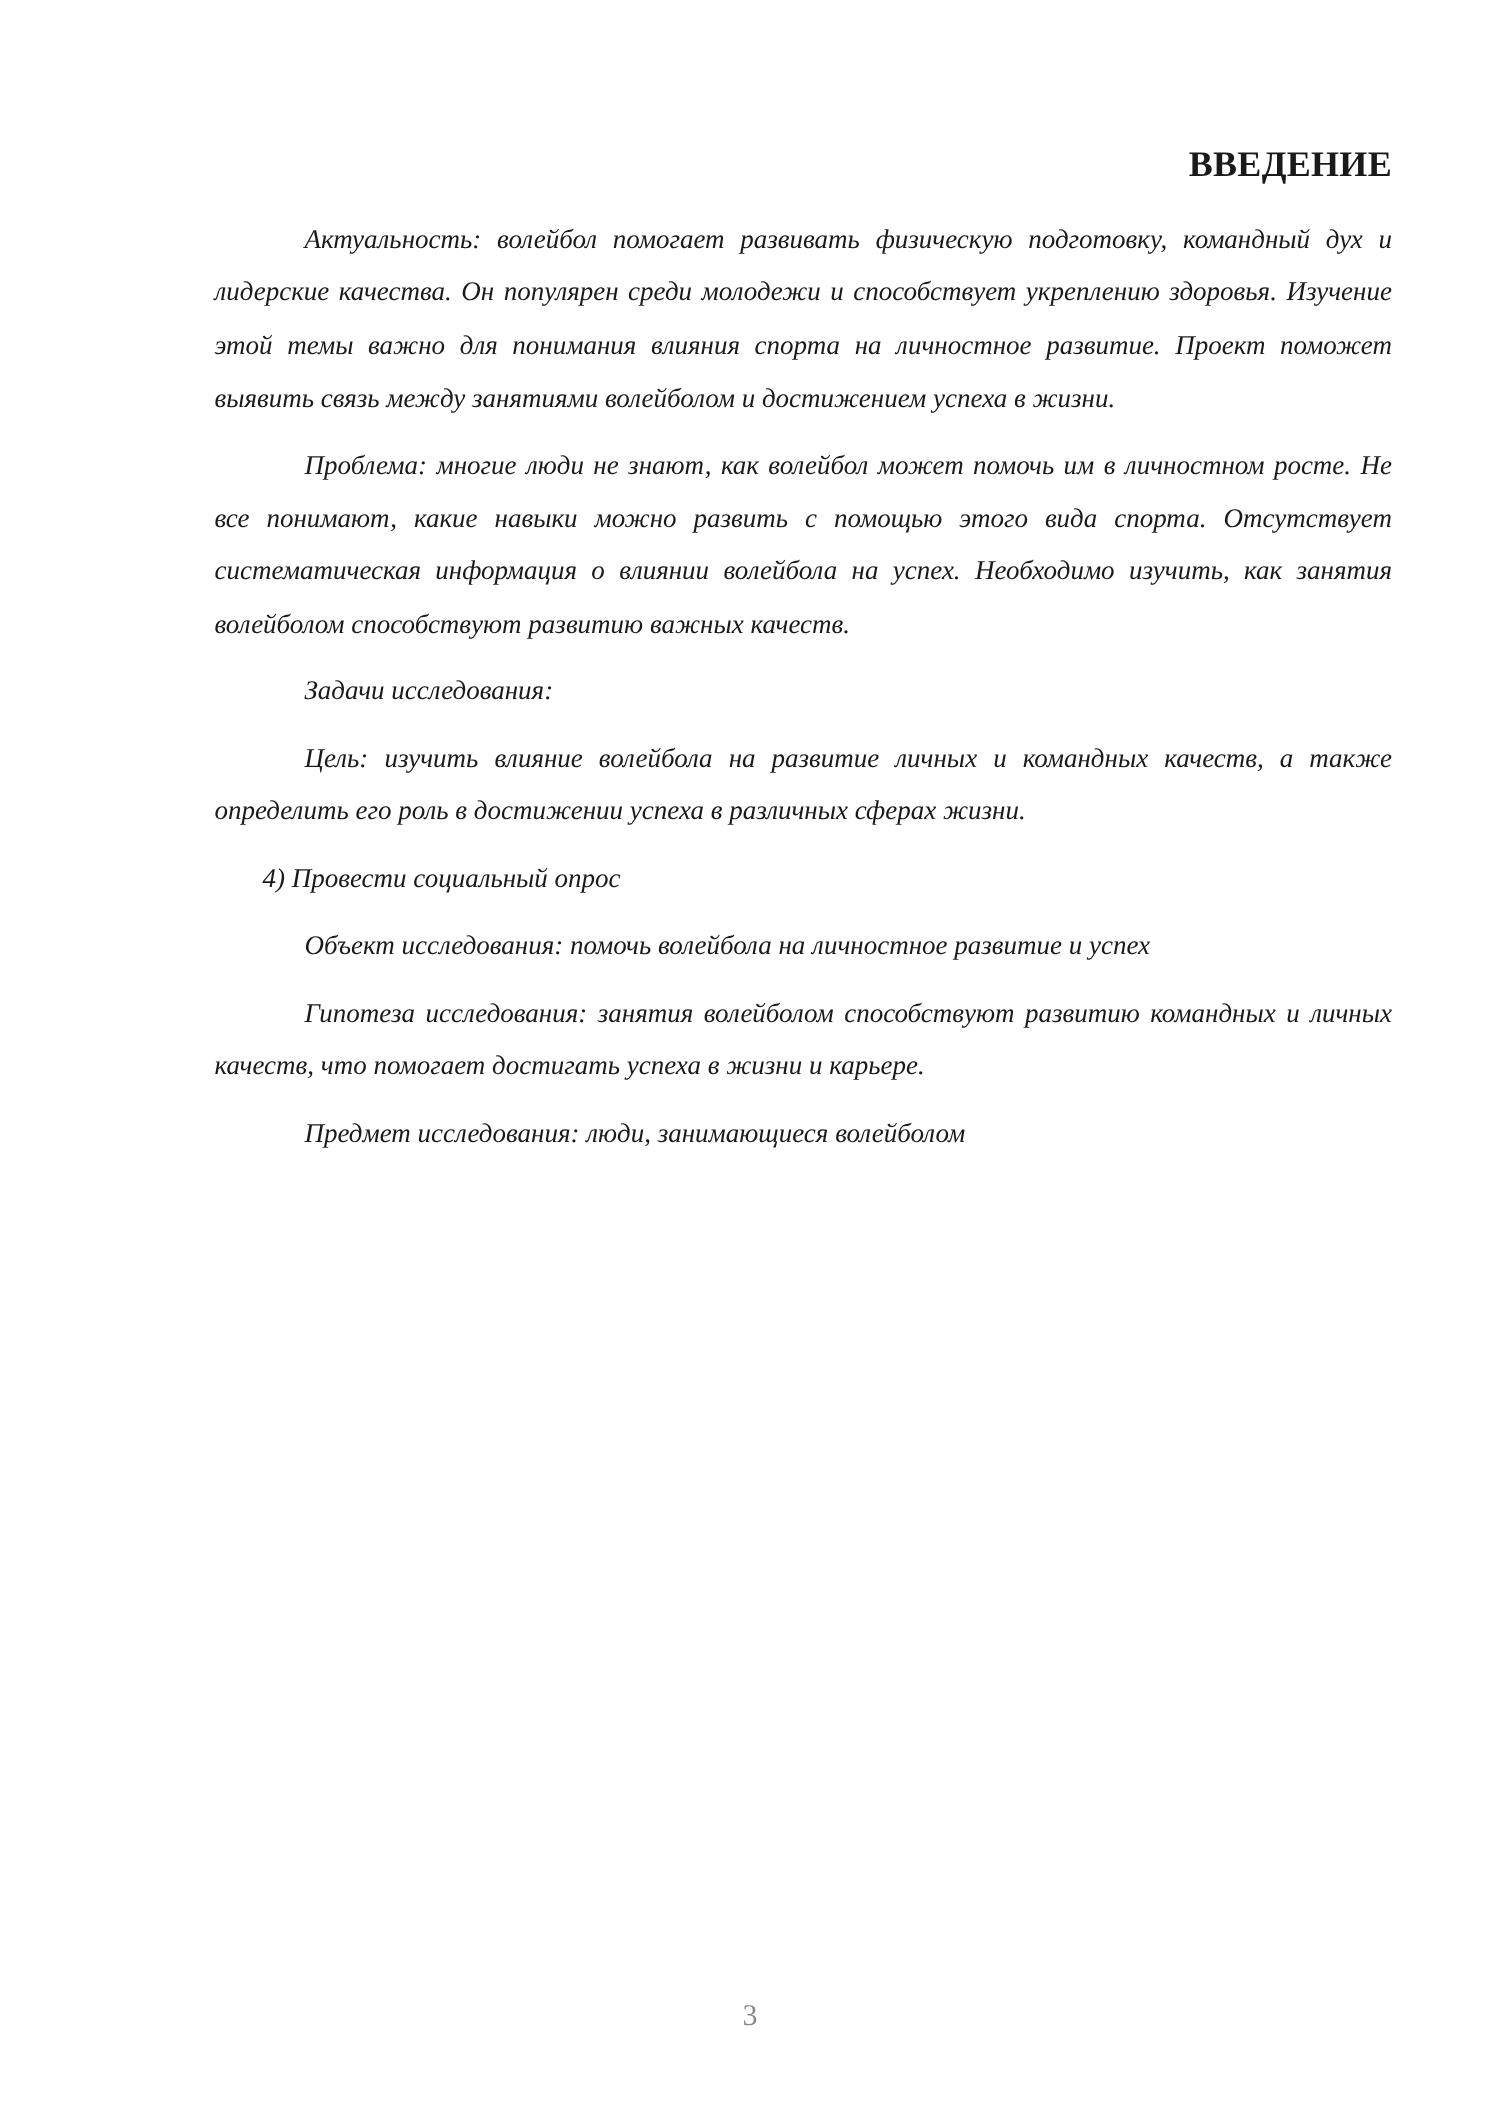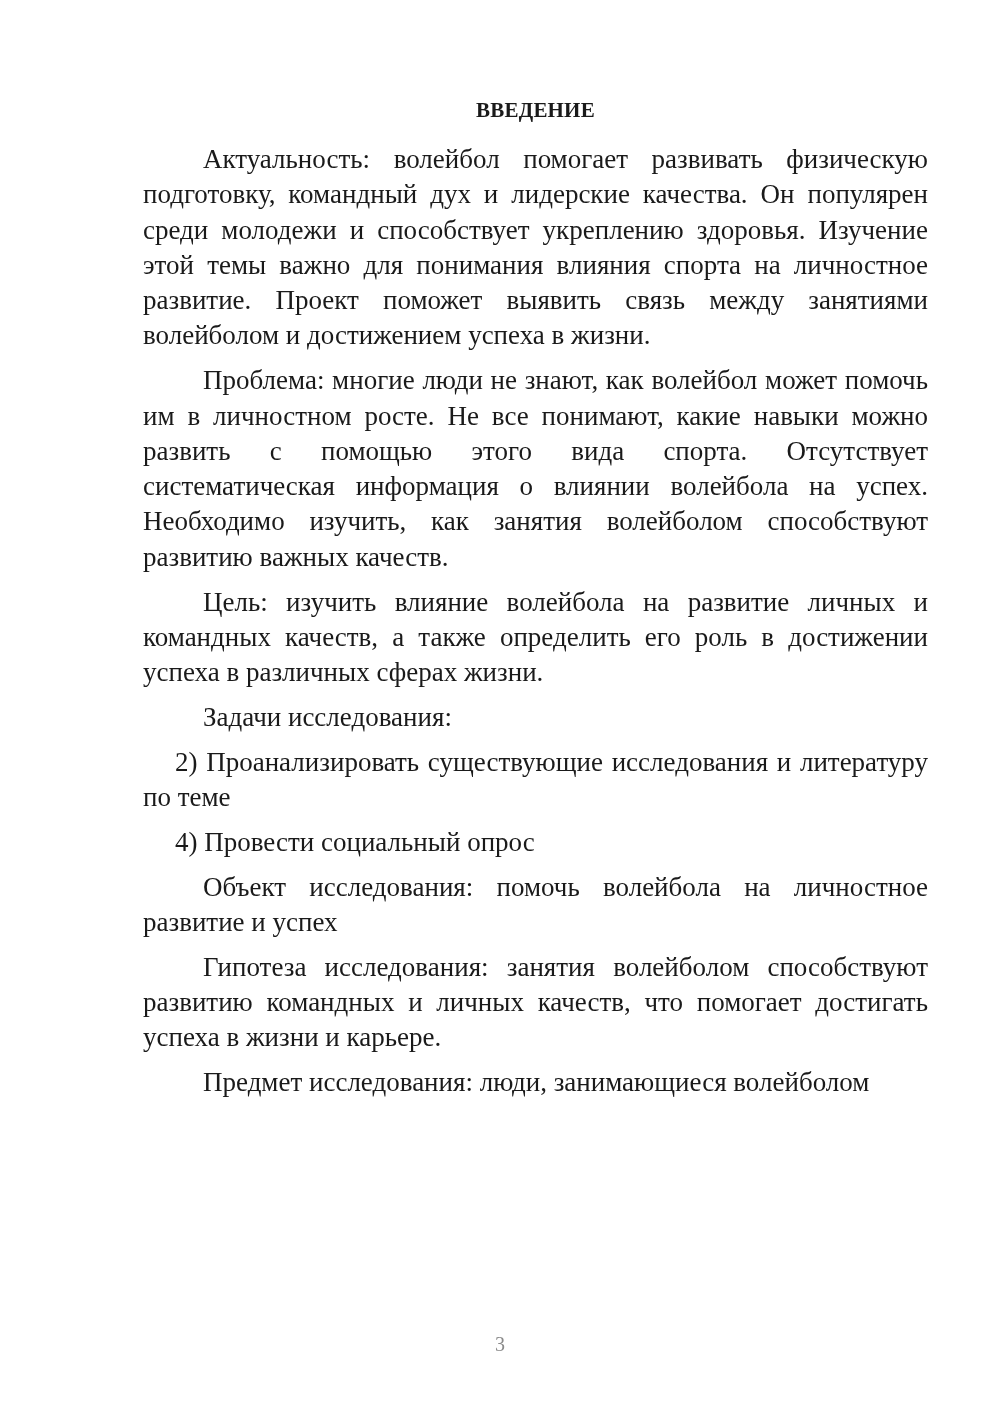--- a/index.html
+++ b/index.html
@@ -15,33 +15,34 @@
       font-family: "Liberation Serif", "DejaVu Serif", serif;
       color: #1a1a1a;
     }
     .page {
       position: absolute;
       left: 143px;
       top: 94px;
       width: 785px;
     }
     .title {
-      text-align: center;
+      text-align: right;
       font-weight: bold;
-      font-size: 21px;
+      font-size: 24px;
       line-height: 32px;
       margin: 0 0 16px 0;
       letter-spacing: 0.2px;
     }
     .para {
-      font-size: 27px;
+      font-size: 18px;
       line-height: 35.3px;
       text-align: justify;
       text-indent: 60px;
       margin: 0 0 9.5px 0;
+      font-style: italic;
     }
     .para.list {
       text-indent: 32px;
     }
     .para.short {
       text-align: left;
     }
     .page-number {
       position: absolute;
       left: 0;
@@ -54,25 +55,24 @@
     }
   </style>
 </head>
 <body>
 
 <div class="page">
   <div class="title">ВВЕДЕНИЕ</div>
 
   <p class="para">Актуальность: волейбол помогает развивать физическую подготовку, командный дух и лидерские качества. Он популярен среди молодежи и способствует укреплению здоровья. Изучение этой темы важно для понимания влияния спорта на личностное развитие. Проект поможет выявить связь между занятиями волейболом и достижением успеха в жизни.</p>
   <p class="para">Проблема: многие люди не знают, как волейбол может помочь им в личностном росте. Не все понимают, какие навыки можно развить с помощью этого вида спорта. Отсутствует систематическая информация о влиянии волейбола на успех. Необходимо изучить, как занятия волейболом способствуют развитию важных качеств.</p>
+  <p class="para short">Задачи исследования:</p>
   <p class="para">Цель: изучить влияние волейбола на развитие личных и командных качеств, а также определить его роль в достижении успеха в различных сферах жизни.</p>
-  <p class="para short">Задачи исследования:</p>
 
   <div>
-    <p class="para list">2) Проанализировать существующие исследования и литературу по теме</p>
     <p class="para list short">4) Провести социальный опрос</p>
   </div>
 
   <p class="para">Объект исследования: помочь волейбола на личностное развитие и успех</p>
   <p class="para">Гипотеза исследования: занятия волейболом способствуют развитию командных и личных качеств, что помогает достигать успеха в жизни и карьере.</p>
   <p class="para short">Предмет исследования: люди, занимающиеся волейболом</p>
 </div>
 
 <div class="page-number">3</div>
 

